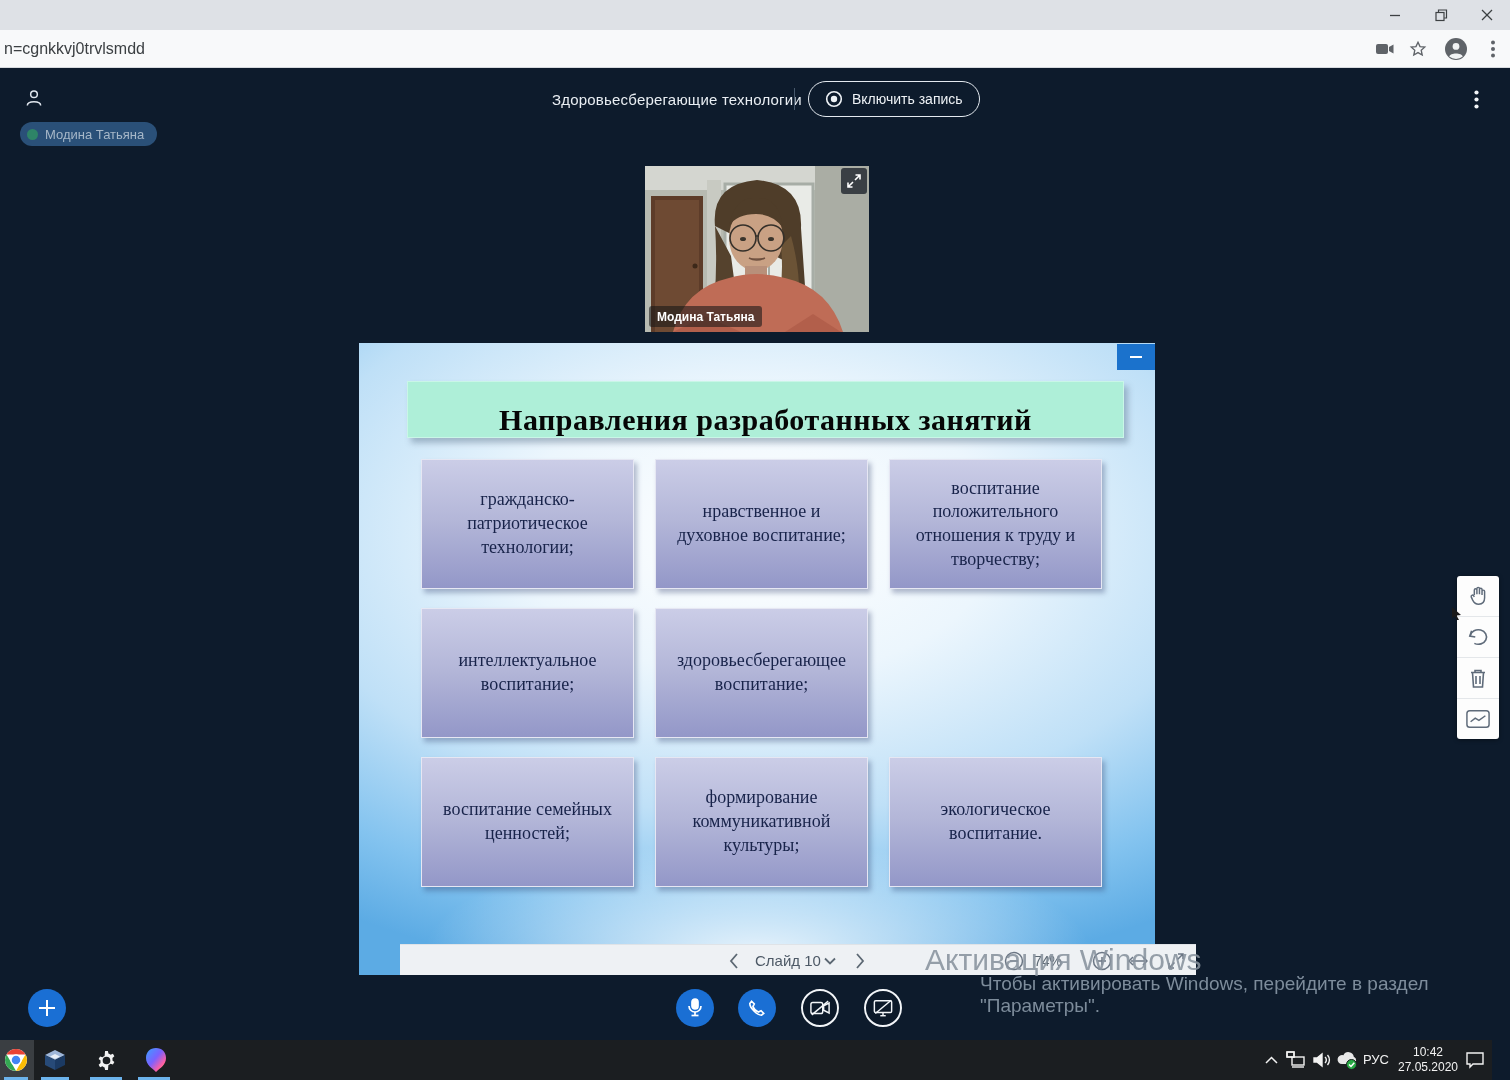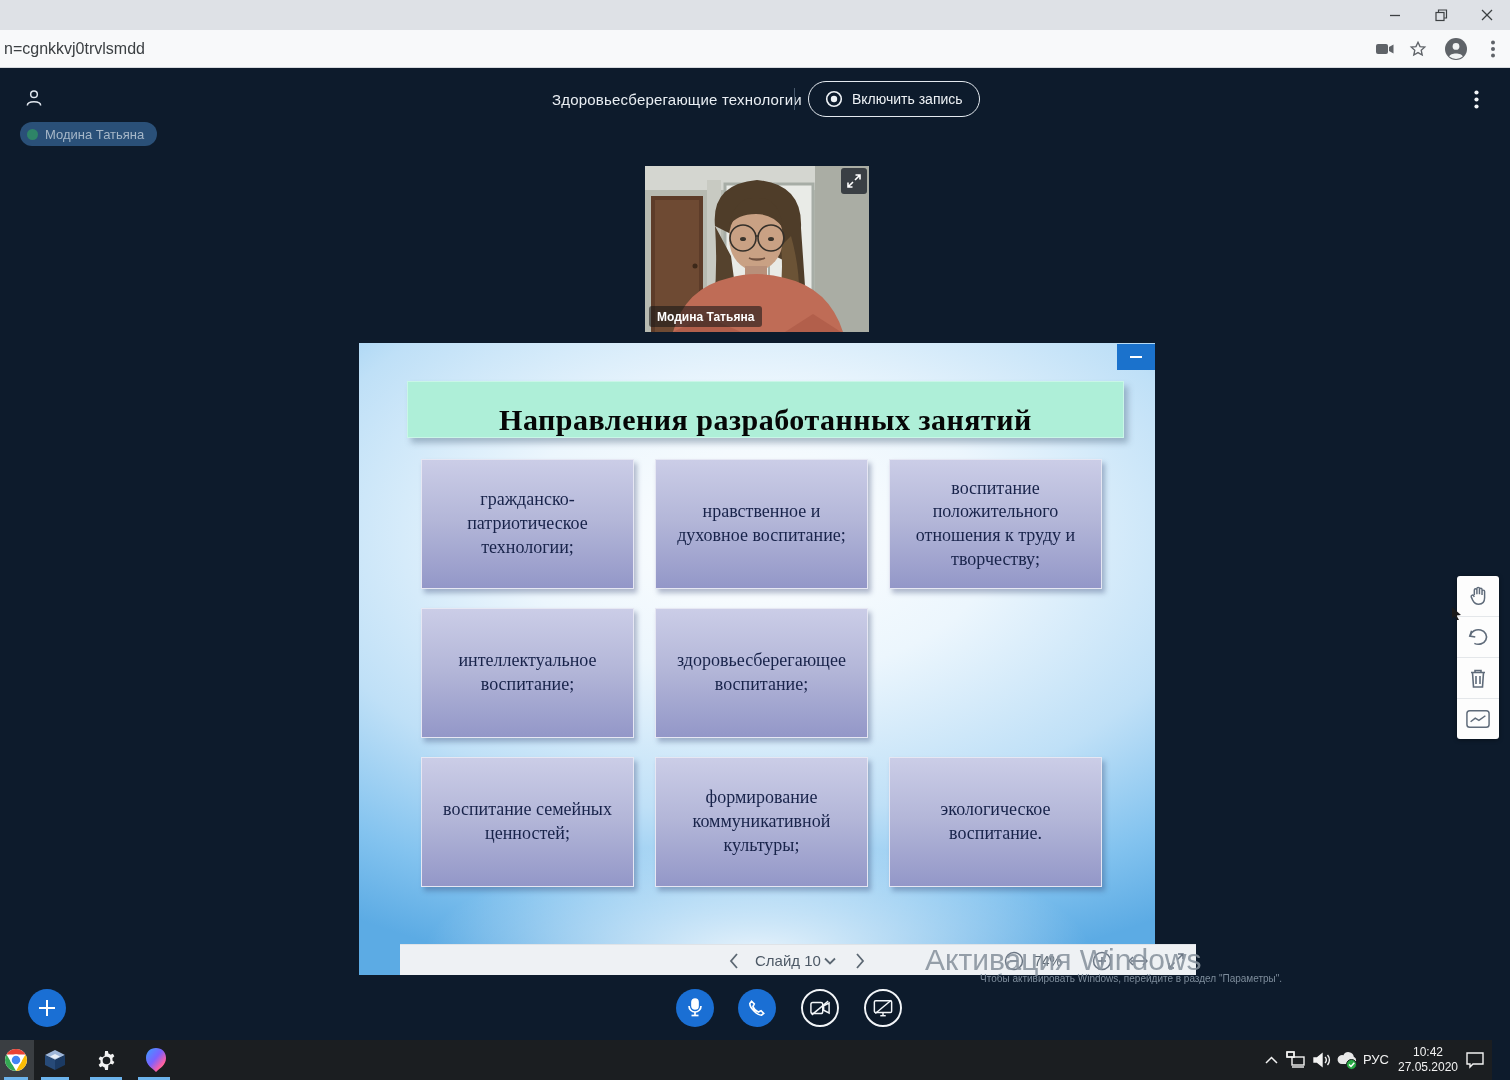--- a/index.html
+++ b/index.html
@@ -48,21 +48,21 @@
     display:flex; align-items:center; justify-content:center; text-align:center; padding:6px 10px; }
   .sbox span { font-family:"Liberation Serif",serif; font-size:18px; line-height:1.32; color:#18234a; }
   #slide-bar { position:absolute; left:0; bottom:0; width:100%; height:31px; background:#eef1f4; border-top:1px solid #dfe3e7;
     display:flex; align-items:center;margin-left:41px; }
   .bar-ico { position:absolute; top:4px; width:24px; height:24px; display:flex; align-items:center; justify-content:center; }
   #slide-nav-label { position:absolute; left:355px; top:7px; font-size:15px; color:#4d5966; }
   #zoom-percent { position:absolute; left:634px; top:8px; font-size:14px; color:#5c6873; }
 
   
   #wm1 { left:925px; top:943px; font-size:30px; color:rgba(135,146,157,.88); z-index:30; }
-  #wm2 { left:980px; top:973px; font-size:10px; color:#7d8c9b; z-index:30; }
+  #wm2 { left:980px; top:973px; font-size:19px; color:#7d8c9b; z-index:30; }
 
   
   #side-toolbar { left:1457px; top:576px; width:42px; height:163px; background:#fdfdfd; border-radius:3px;
     display:flex; flex-direction:column; box-shadow:0 1px 4px rgba(0,0,0,.4); }
   .side-btn { flex:1; display:flex; align-items:center; justify-content:center; border-bottom:1px solid #e4e7ea; position:relative; }
   .side-btn:last-child { border-bottom:none; }
   #hand-cursor { position:absolute; left:-6px; bottom:-4px; }
 
   
   .call-btn { position:absolute; top:989px; width:38px; height:38px; border-radius:50%;

